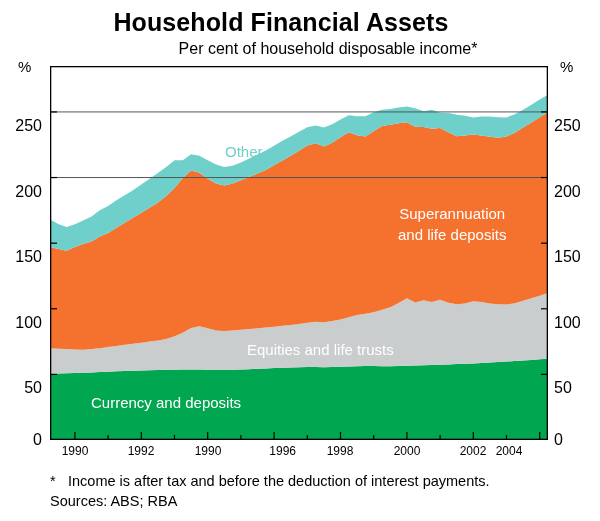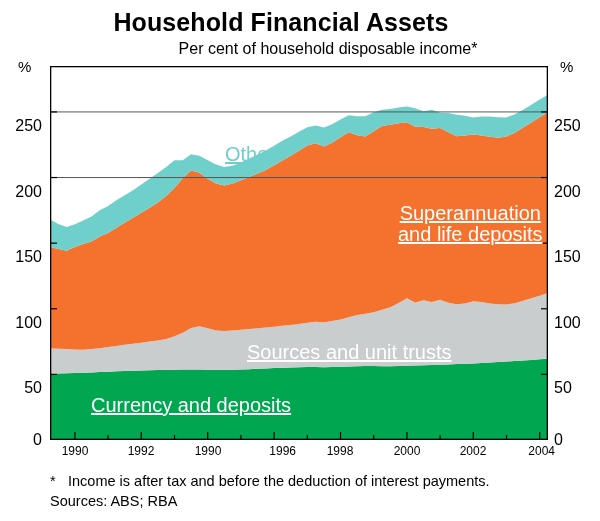--- a/index.html
+++ b/index.html
@@ -72,24 +72,23 @@
   }
   .xtick {
     position: absolute;
     font-size: 12px;
     text-align: center;
     width: 60px;
     top: 444px;
   }
   .serieslabel {
     position: absolute;
-    font-size: 20px;
+    font-size: 15px;
     white-space: nowrap;
     pointer-events: none;
-    text-decoration: underline;
   }
   .lbl-other   { color: #6ecfcb; left: 225px; top: 143px; }
   .lbl-super   { color: #ffffff; left: 398px; top: 203px; text-align: center; line-height: 21px; }
   .lbl-equ     { color: #ffffff; left: 247px; top: 341px; }
   .lbl-curr    { color: #ffffff; left: 91px;  top: 394px; }
   .footnotes {
     position: absolute;
     left: 50px;
     top: 471px;
     width: 540px;
@@ -163,28 +162,28 @@
   <div class="ytick-r" style="top:379px;">50</div>
   <div class="ytick-r" style="top:431px;">0</div>
 
   <div class="xtick" style="left:45px;">1990</div>
   <div class="xtick" style="left:111px;">1992</div>
   <div class="xtick" style="left:178px;">1990</div>
   <div class="xtick" style="left:236px;text-align:right;">1996</div>
   <div class="xtick" style="left:310px;">1998</div>
   <div class="xtick" style="left:377px;">2000</div>
   <div class="xtick" style="left:443px;">2002</div>
-  <div class="xtick" style="left:495px;text-align:right;">2004</div>
+  <div class="xtick" style="left:479px;">2004</div>
 
   <div class="serieslabel lbl-other">Other</div>
   <div class="serieslabel lbl-super">
     <div>Superannuation</div>
     <div>and life deposits</div>
   </div>
-  <div class="serieslabel lbl-equ">Sources and unit trusts</div>
+  <div class="serieslabel lbl-equ">Equities and life trusts</div>
   <div class="serieslabel lbl-curr">Currency and deposits</div>
 
   <div class="footnotes">
     <span class="fn-star">*</span>
     <span class="fn-text">Income is after tax and before the deduction of interest payments.</span>
     <span class="fn-src">Sources: ABS; RBA</span>
   </div>
 
 </div>
 

